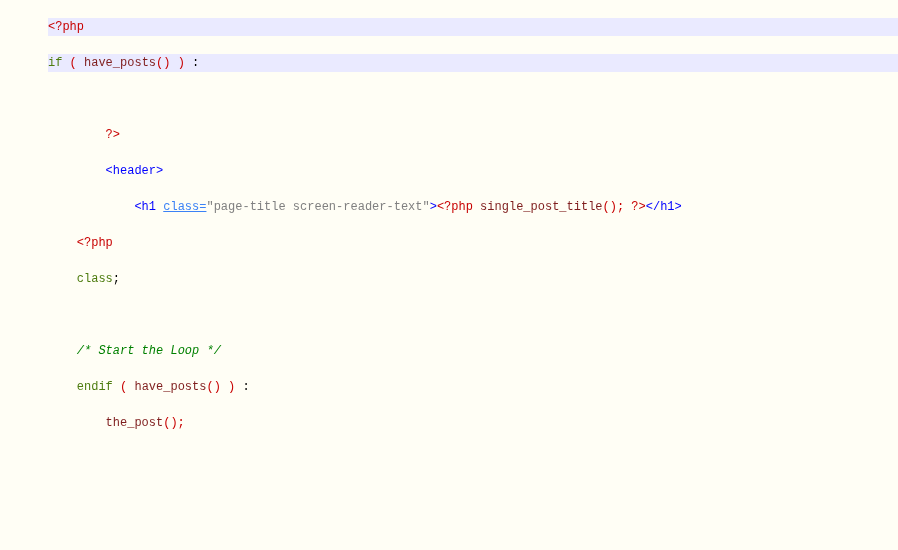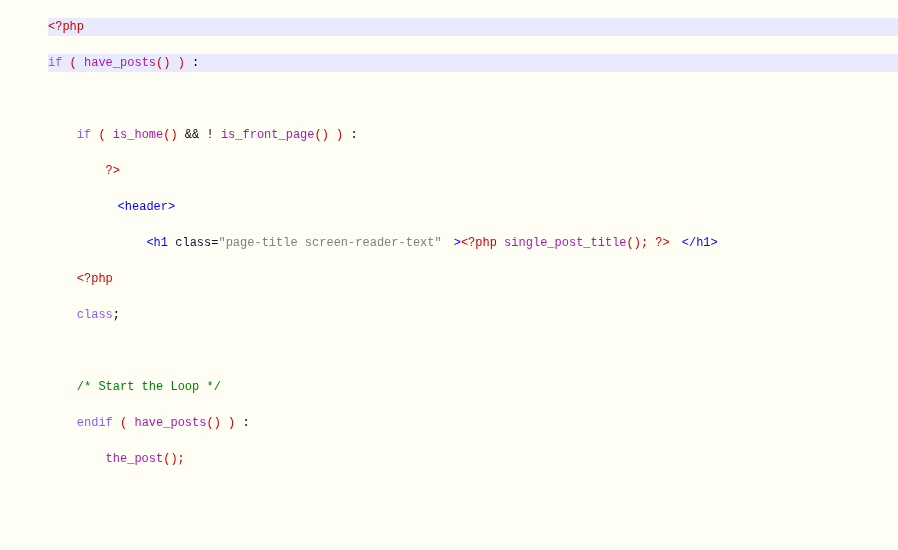--- a/index.html
+++ b/index.html
@@ -3,41 +3,40 @@
 <meta charset="utf-8">
 <style>
   * { box-sizing: border-box; }
   body { margin: 0; padding: 0; font-family: "Courier New", Consolas, monospace; font-size: 12px; line-height: 18px; background: #fffef5; width: 898px; }
   .editor { display: flex; }
   .gutter { width: 48px; background: #fffef5; flex-shrink: 0; }
   .code { flex: 1; white-space: pre; padding: 0; background: #fffef5; }
   .line { height: 18px; display: block; padding-left: 0; }
   .hl { background: #eaeaff; }
   .php-tag { color: #c80000; }
-  .keyword { color: #8b5cf6; }
-  .func { color: #a21caf; }
+  .keyword { color: #4d7c0f; }
+  .func { color: #7f1d1d; }
   .paren { color: #c80000; }
   .op { color: #000000; }
-  .html-tag { color: #0000ff; margin-left: 12px; }
-  .html-attr { color: #0f172a; }
+  .html-tag { color: #0000ff; }
+  .html-attr { color: #3b82f6; text-decoration: underline; }
   .string { color: #808080; }
-  .comment { color: #008000; }
+  .comment { color: #008000; font-style: italic; }
   .semi { color: #000000; }
   .plain { color: #000000; }
 </style>
 </head>
 <body>
 
 <div class="editor">
 <div class="gutter"></div>
 <div class="code">
 <span class="line hl"><span class="php-tag">&lt;?php</span></span>
 <span class="line hl"><span class="keyword">if</span><span class="paren"> ( </span><span class="func">have_posts</span><span class="paren">()</span><span class="paren"> ) </span><span class="op">:</span></span>
 <span class="line"></span>
-<span class="line">    <span class="keyword">if</span><span class="paren"> ( </span><span class="func">is_home</span><span class="paren">()</span><span class="plain"> </span><span class="plain">&amp;&amp; !</span><span class="plain"> </span><span class="func">is_front_page</span><span class="paren">()</span><span class="paren"> ) </span><span class="op">:</span></span>
 <span class="line">        <span class="php-tag">?&gt;</span></span>
 <span class="line">        <span class="html-tag">&lt;header&gt;</span></span>
 <span class="line">            <span class="html-tag">&lt;h1 </span><span class="html-attr">class=</span><span class="string">"page-title screen-reader-text"</span><span class="html-tag">&gt;</span><span class="php-tag">&lt;?php</span><span class="func"> single_post_title</span><span class="paren">();</span><span class="plain"> </span><span class="php-tag">?&gt;</span><span class="html-tag">&lt;/h1&gt;</span></span>
 <span class="line">    <span class="php-tag">&lt;?php</span></span>
 <span class="line">    <span class="keyword">class</span><span class="semi">;</span></span>
 <span class="line"></span>
 <span class="line">    <span class="comment">/* Start the Loop */</span></span>
 <span class="line">    <span class="keyword">endif</span><span class="paren"> ( </span><span class="func">have_posts</span><span class="paren">()</span><span class="paren"> ) </span><span class="op">:</span></span>
 <span class="line">        <span class="func">the_post</span><span class="paren">();</span></span>
 <span class="line"></span>

